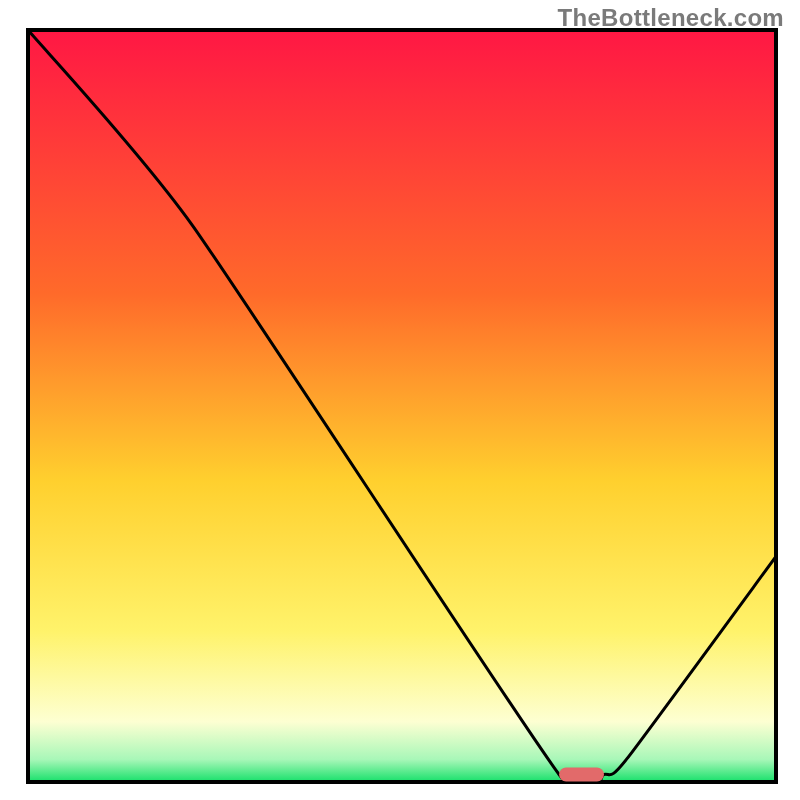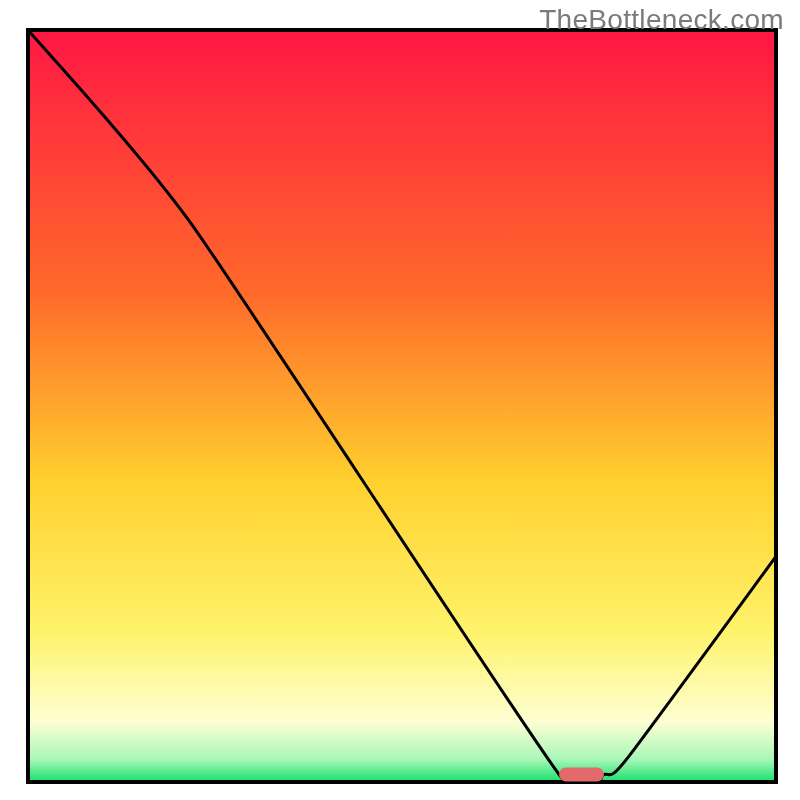--- a/index.html
+++ b/index.html
@@ -13,22 +13,22 @@
   .wrap {
     position: relative;
     width: 800px;
     height: 800px;
   }
   .watermark {
     position: absolute;
     top: 4px;
     right: 16px;
     color: #7a7a7a;
-    font-size: 28px;
-    font-weight: 400;
+    font-size: 24px;
+    font-weight: 700;
     letter-spacing: 0.3px;
     z-index: 10;
   }
   svg.chart {
     position: absolute;
     top: 0;
     left: 0;
     width: 800px;
     height: 800px;
     display: block;

